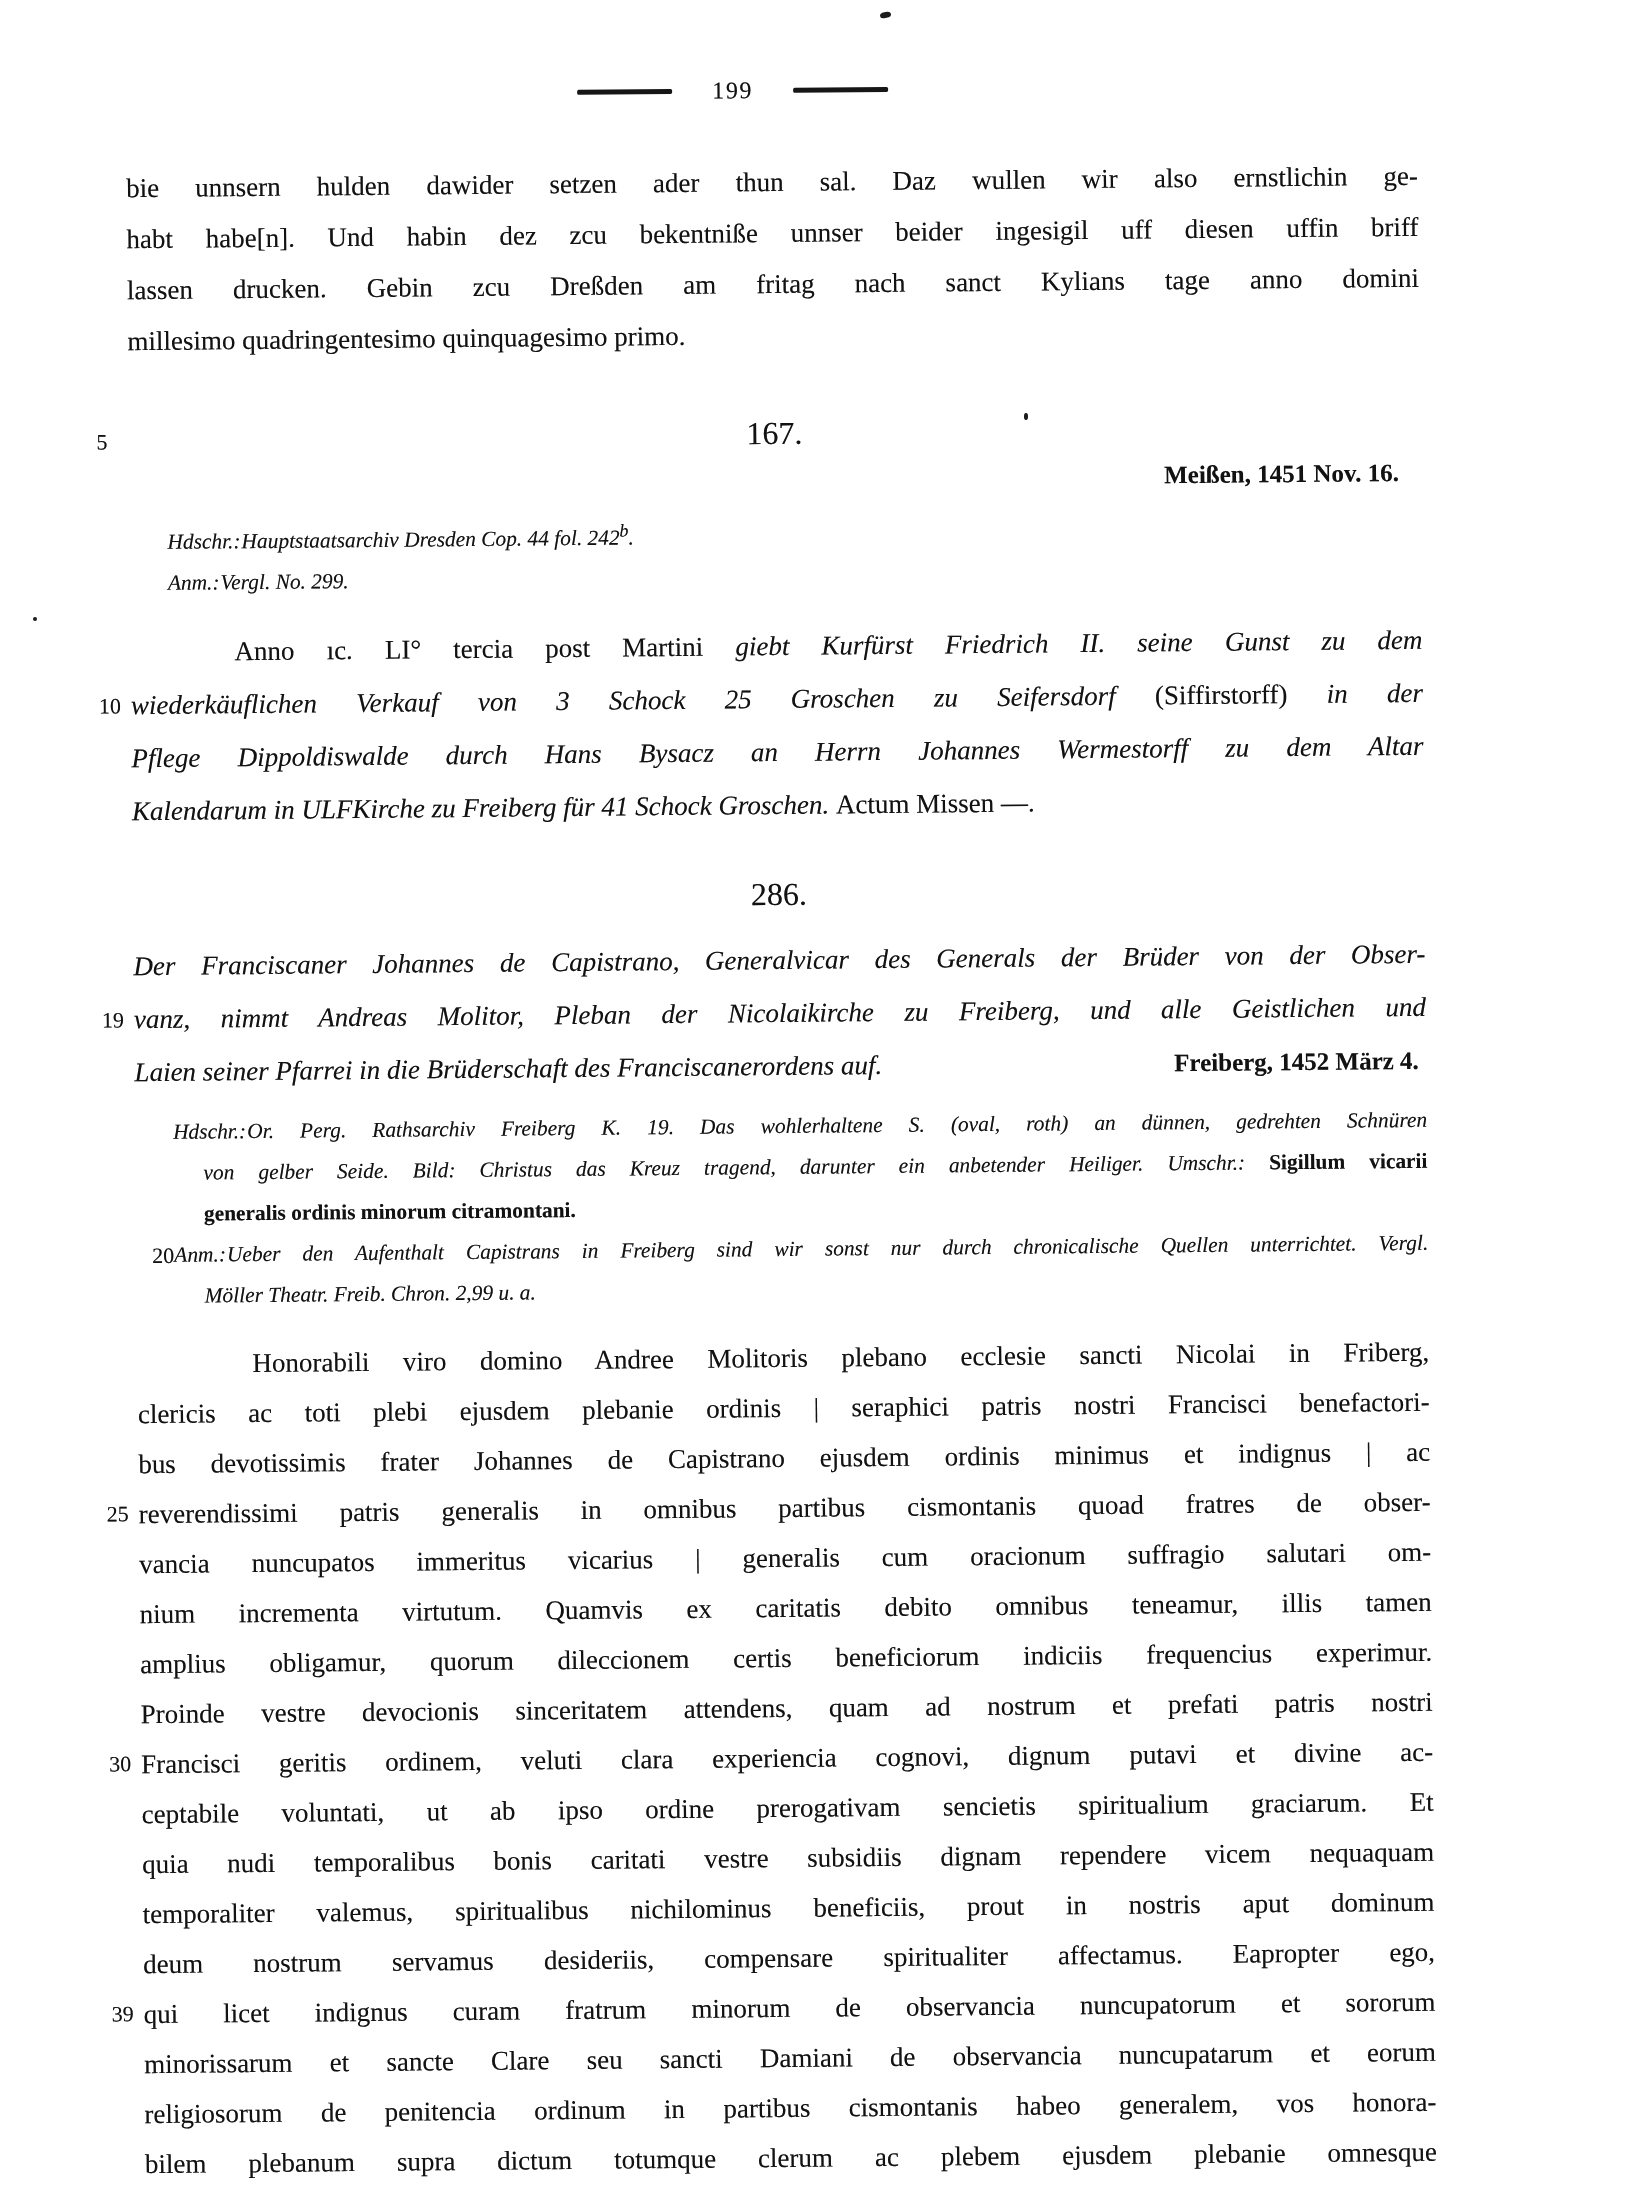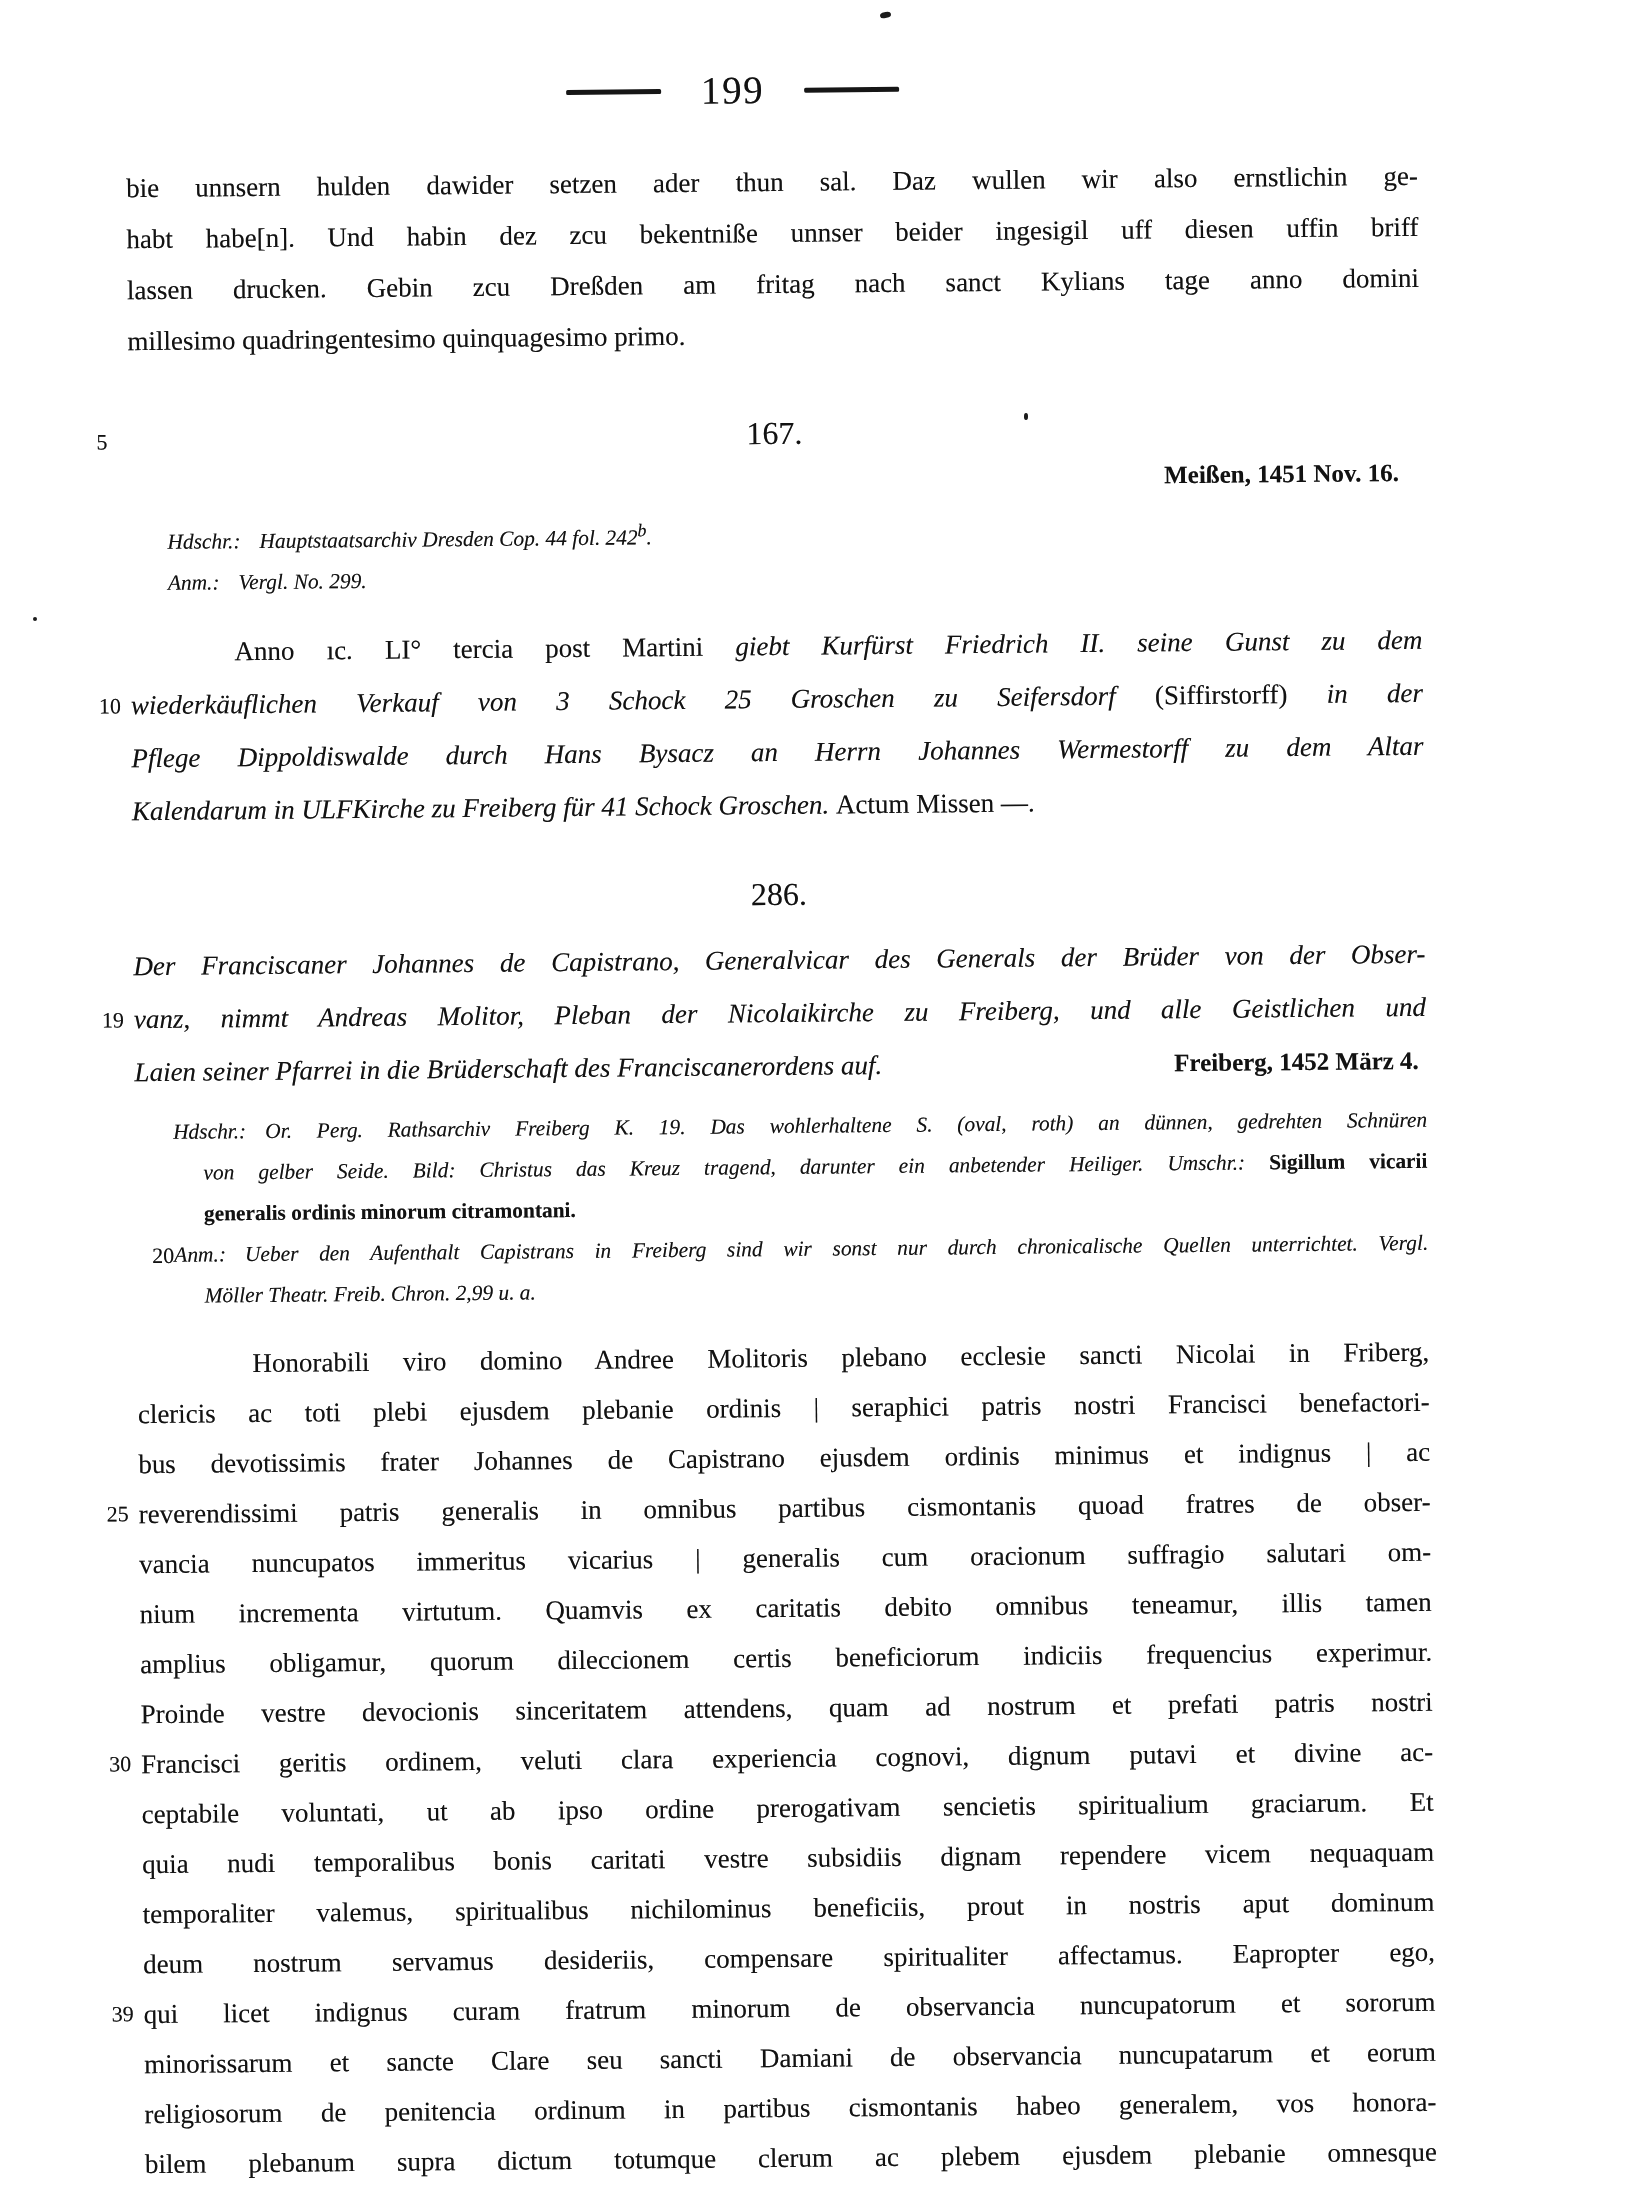--- a/index.html
+++ b/index.html
@@ -18,21 +18,21 @@
     transform:rotate(-0.55deg);
     transform-origin:50% 20%;
     text-shadow:0 0 0.5px rgba(10,10,10,.45);
   }
   
   .runhead{
     display:flex;align-items:center;justify-content:center;gap:40px;
     height:38px;margin-left:-77px;
   }
   .rule{width:95px;height:5px;background:#161616;border-radius:1.6px;}
-  .pagenum{font-size:39px;letter-spacing:1.6px;line-height:38px;}
+  .pagenum{font-size:24px;letter-spacing:1.6px;line-height:38px;}
   
   .line{position:relative;}
   .j{text-align:justify;text-align-last:justify;text-justify:inter-word;}
   .mno{
     position:absolute;left:-32px;width:30px;text-align:left;
     font-size:22px;font-style:normal;font-weight:400;line-height:inherit;
   }
   
   .prevpara{margin-top:48px;font-size:27px;line-height:51px;}
   
@@ -45,21 +45,21 @@
     text-align:right;padding-right:22px;font-weight:700;font-size:25px;
     line-height:35px;margin-top:8.8px;
   }
   
   .notes{
     margin-left:38px;font-size:21.4px;line-height:41px;font-style:italic;
     margin-top:13px;
   }
   .notes .cont{padding-left:30px;}
   .notes .rom{font-style:normal;font-weight:600;}
-  .nlabel{margin-right:19px;}
+  .nlabel{margin-right:1px;}
   .notes .mno{left:-70px;margin-left:48px;}
   
   .summary{font-size:27px;line-height:53px;font-style:italic;}
   .sum-285{margin-top:22px;}
   .sum-286{margin-top:21px;}
   .summary .rom{font-style:normal;}
   .indent-sum{padding-left:104px;}
   .flexline{display:flex;justify-content:space-between;align-items:baseline;padding-right:7.7px;}
   .flexline .edate{font-weight:700;font-style:normal;font-size:25px;white-space:nowrap;margin-left:22px;}
   

